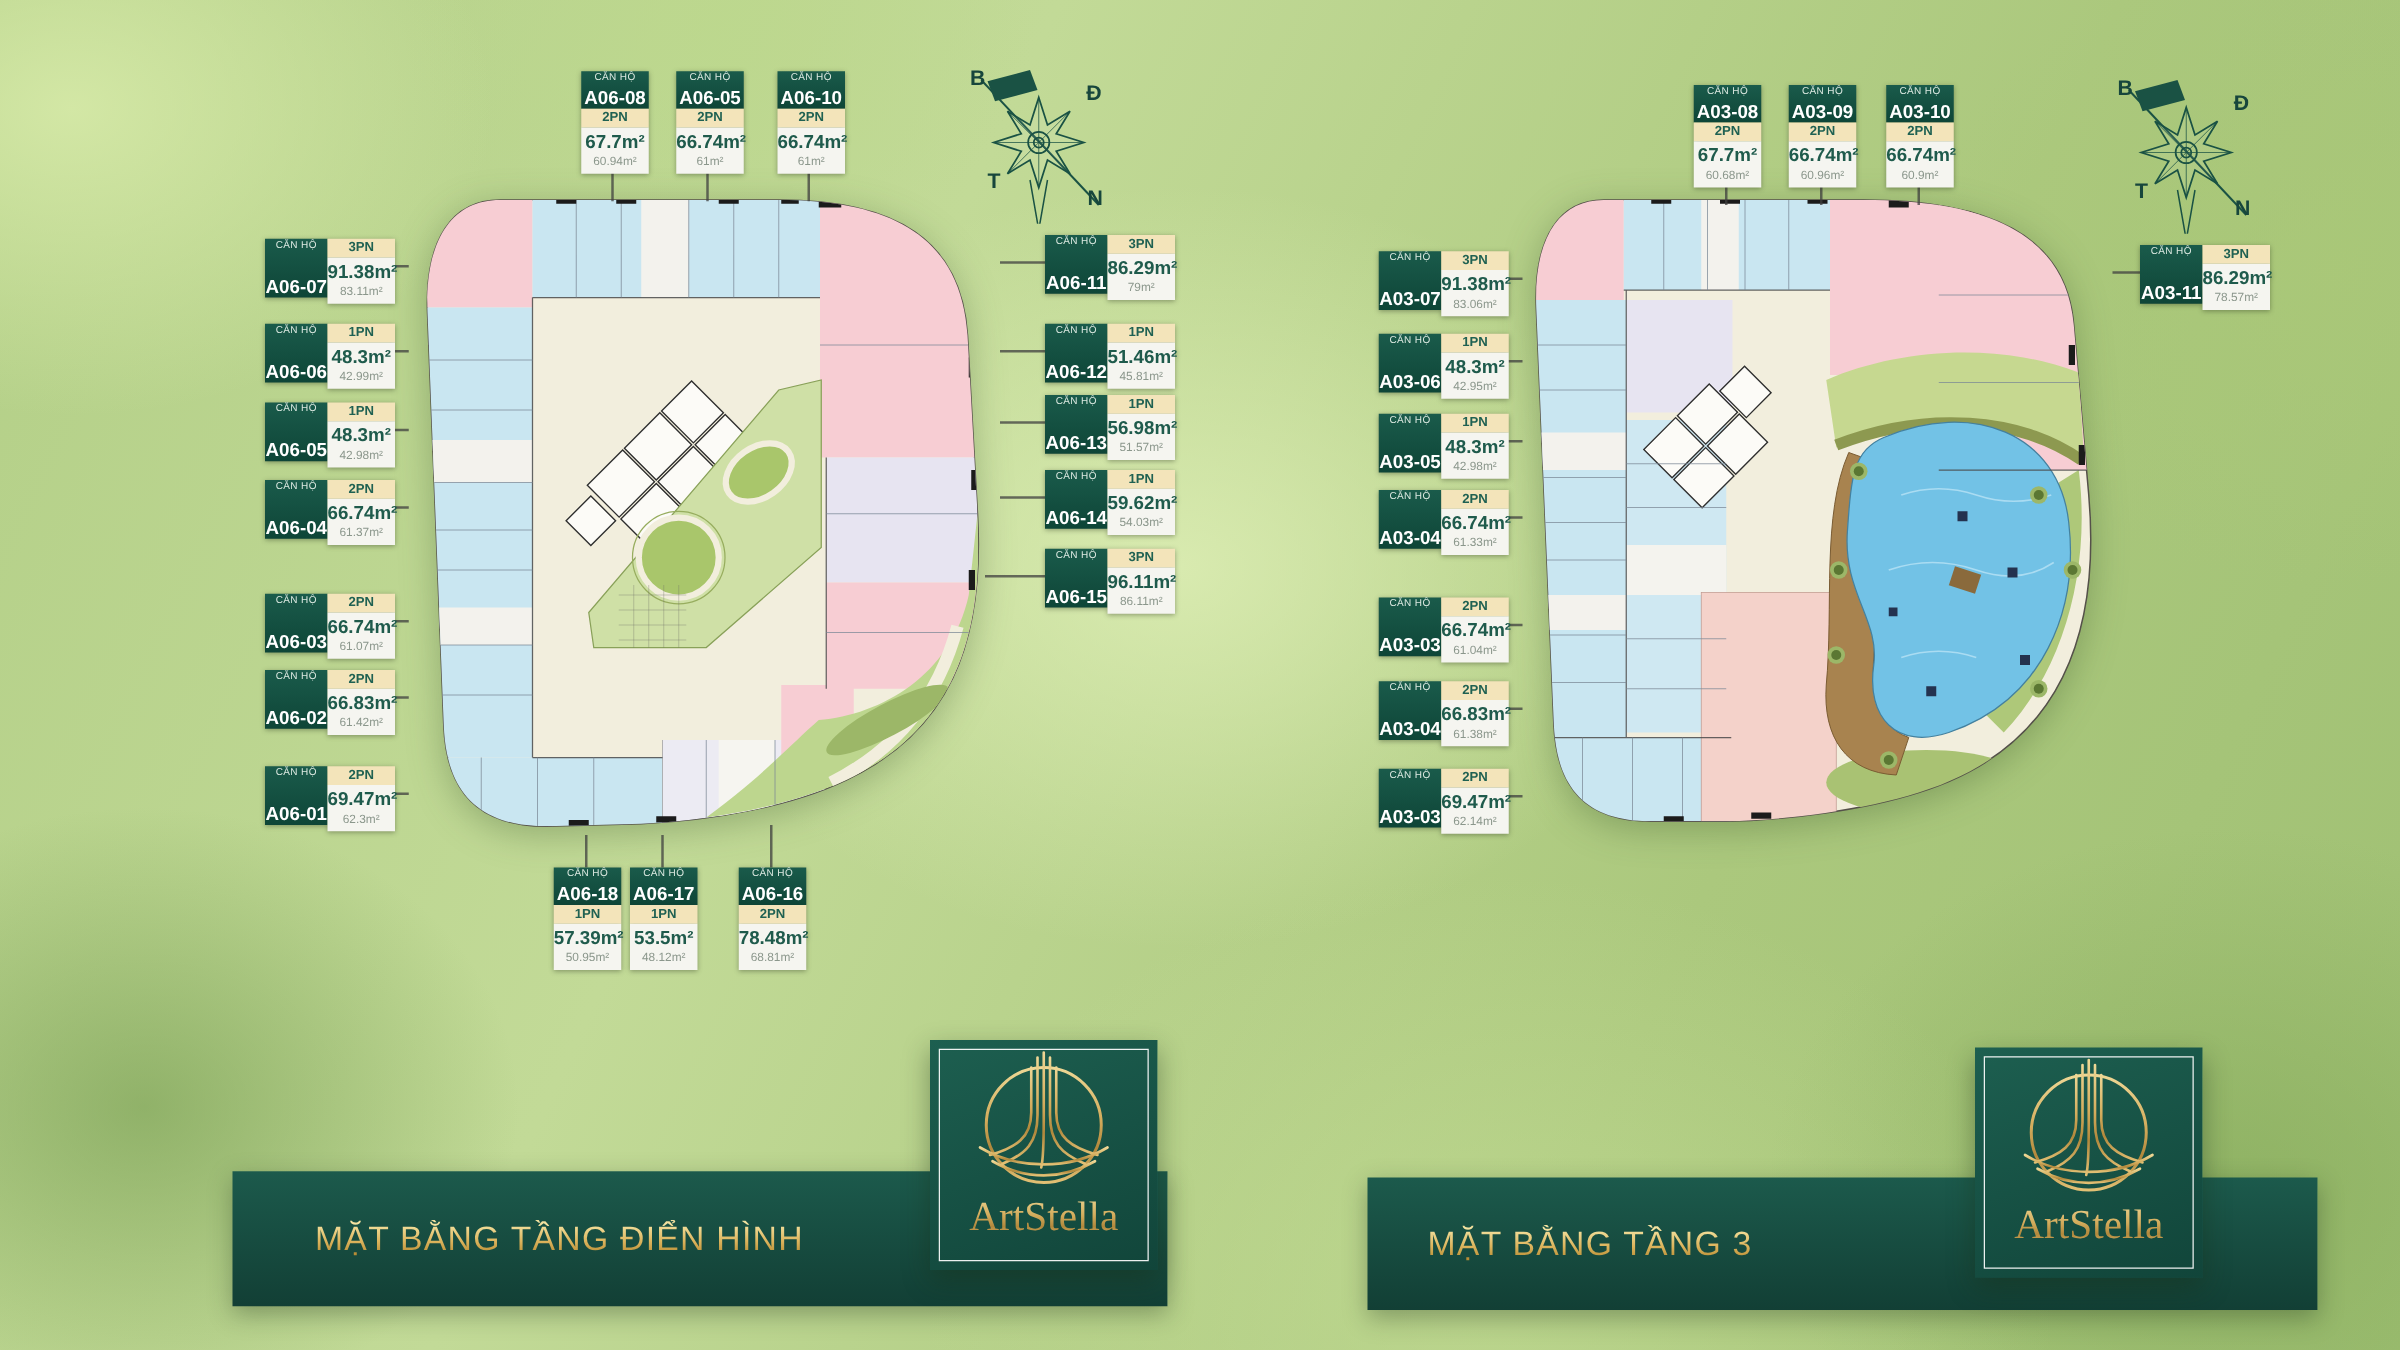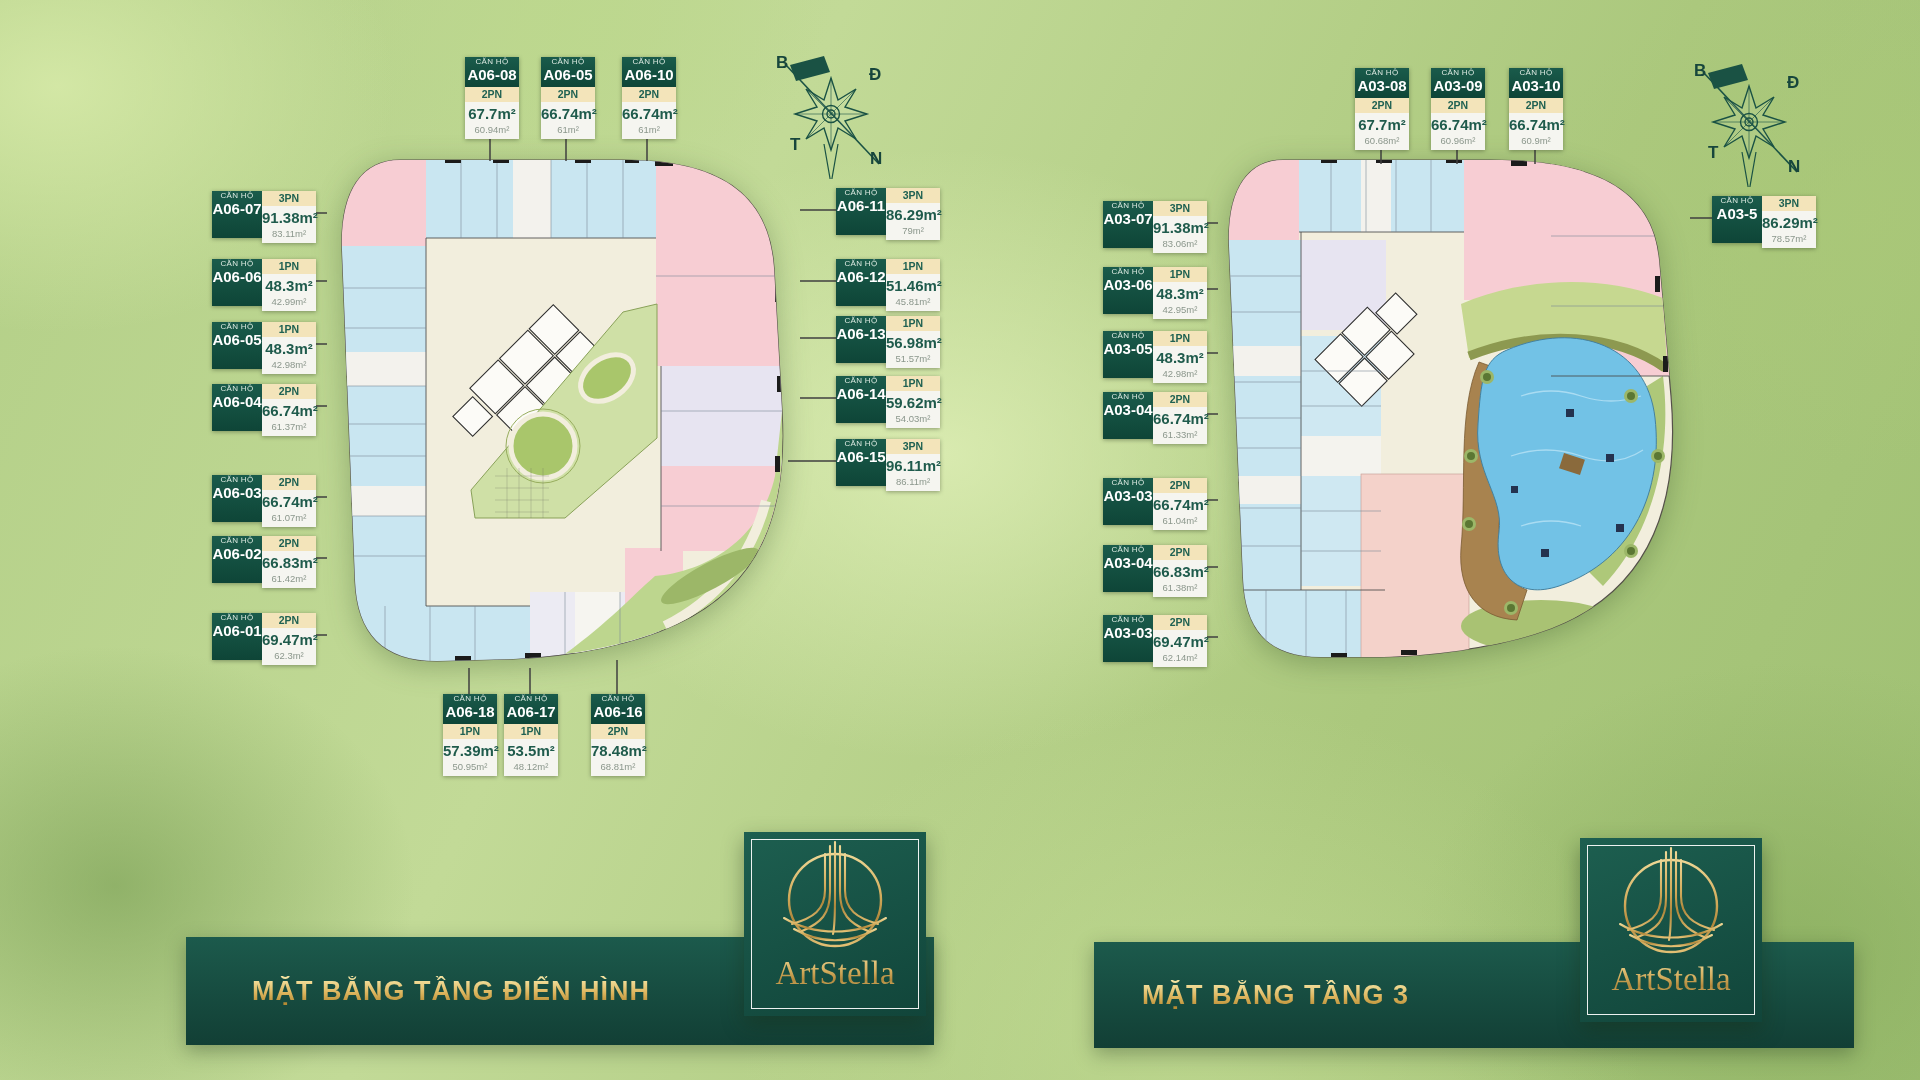--- a/index.html
+++ b/index.html
@@ -13,35 +13,35 @@
       radial-gradient(500px 400px at 6% 82%,rgba(108,148,72,.55),rgba(108,148,72,0) 60%),
       radial-gradient(700px 520px at 62% 96%,rgba(198,222,152,.6),rgba(198,222,152,0) 65%),
       radial-gradient(620px 480px at 93% 88%,rgba(128,166,86,.55),rgba(128,166,86,0) 60%),
       linear-gradient(115deg,#b3cf87 0%,#c2da97 35%,#abc87d 70%,#9fc073 100%);}
   .plan{position:absolute;filter:drop-shadow(0 6px 14px rgba(40,70,30,.3))}
   .compass{position:absolute}
   
   .ul{position:absolute;display:flex;filter:drop-shadow(0 1px 2px rgba(30,40,20,.4));line-height:1.15}
   .ul.h{flex-direction:row}
   .ul.v{flex-direction:column;width:54px}
-  .ucode{background:linear-gradient(180deg,#1a5b4b,#0e4537);color:#fff;display:flex;flex-direction:column;align-items:center;justify-content:flex-start;text-align:center}
+  .ucode{background:linear-gradient(180deg,#1a5b4b,#0e4537);color:#fff;display:flex;flex-direction:column;align-items:center;justify-content:space-between;text-align:center}
   .ul.h .ucode{width:50px;height:47px}
   .ul.v .ucode{width:100%;height:30px}
   .pre{font-size:8px;color:#dce9e1;letter-spacing:.3px}
   .code{font-size:15px;font-weight:700}
   .uvals{display:flex;flex-direction:column}
   .ul.h .uvals{width:54px}
   .upn{background:#f3e4ba;color:#1f6152;font-weight:700;font-size:10.5px;text-align:center;padding:1px 14px 2px}
   .uareas{background:#f5f5f0;text-align:center;padding:2px 0 3px;flex:1;line-height:1.3}
   .ua1{font-size:15px;font-weight:700;color:#1f5b4c}
   .ua2{font-size:9.5px;color:#8b978c}
   .lead{position:absolute;background:#3f3f3f;opacity:.75}
   
   .banner{position:absolute;background:linear-gradient(180deg,#1c5a4c,#123f35);display:flex;align-items:center;box-shadow:0 6px 18px rgba(30,50,25,.35)}
-  .banner-title{font-size:27px;font-weight:700;letter-spacing:1px;
+  .banner-title{font-size:27px;font-weight:400;letter-spacing:1px;
     background:linear-gradient(180deg,#f4e2a0 10%,#dcb45c 55%,#b58a33 90%);
     -webkit-background-clip:text;background-clip:text;color:transparent;white-space:nowrap}
   .b1 .banner-title{padding-left:66px}
   .b2 .banner-title{padding-left:48px}
   .logo-box{position:absolute;width:182px;height:184px;background:linear-gradient(160deg,#1d5f50,#11453a);box-shadow:0 8px 20px rgba(25,45,20,.4)}
   .logo-box::after{content:"";position:absolute;inset:7px;border:1.5px solid rgba(255,255,255,.92);pointer-events:none}
   .logo-box svg{position:absolute;inset:0}
 </style>
 </head>
 <body>
@@ -632,21 +632,21 @@
         <div class="upn">2PN</div>
         <div class="uareas">
           <div class="ua1">69.47m²</div>
           <div class="ua2">62.14m²</div>
         </div>
       </div>
     </div>
   <div class="ul h" style="left:1712px;top:196px">
       <div class="ucode">
         <span class="pre">CĂN HỘ</span>
-        <span class="code">A03-5</span>
+        <span class="code">A03-11</span>
       </div>
       <div class="uvals">
         <div class="upn">3PN</div>
         <div class="uareas">
           <div class="ua1">86.29m²</div>
           <div class="ua2">78.57m²</div>
         </div>
       </div>
     </div>
 

